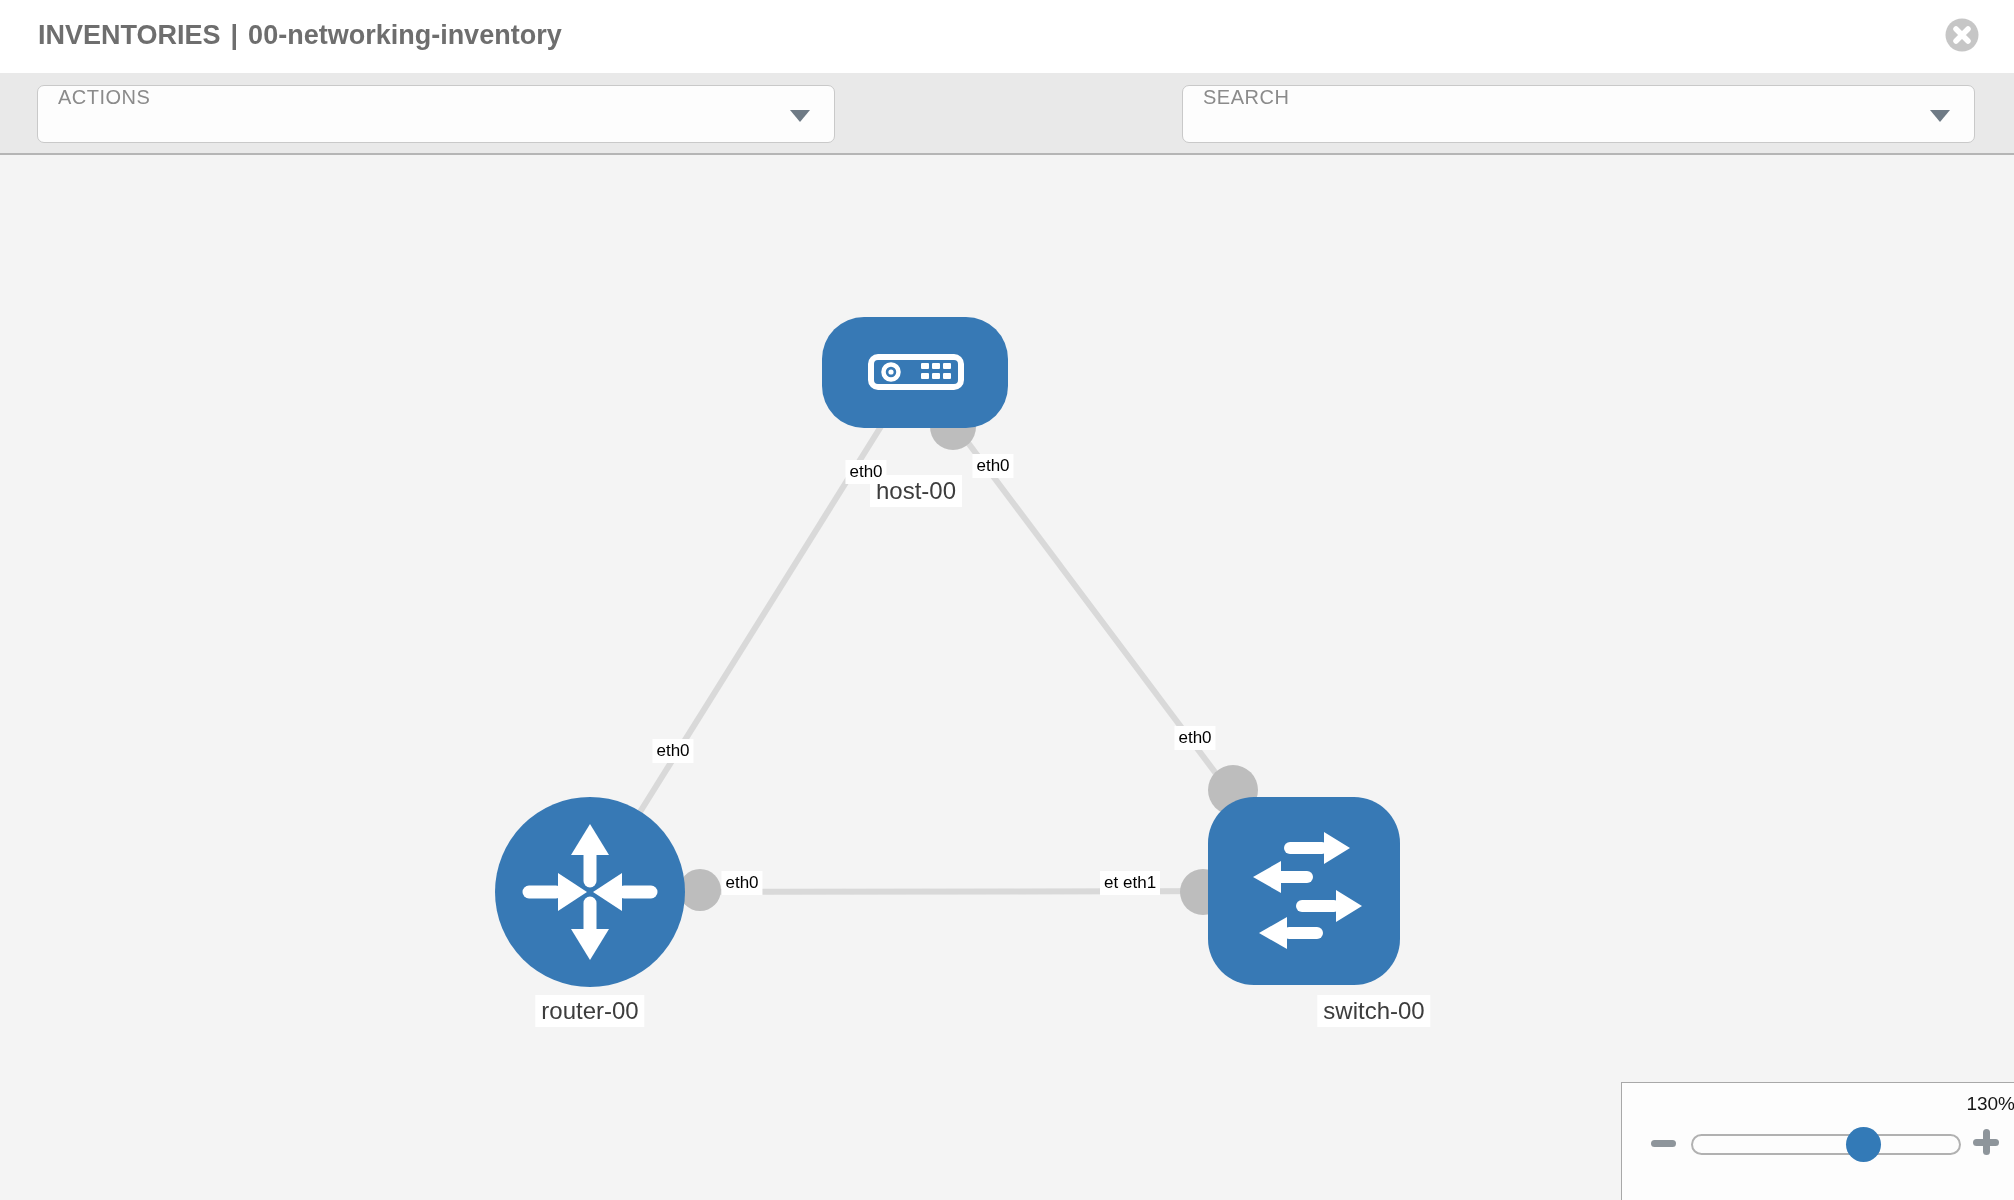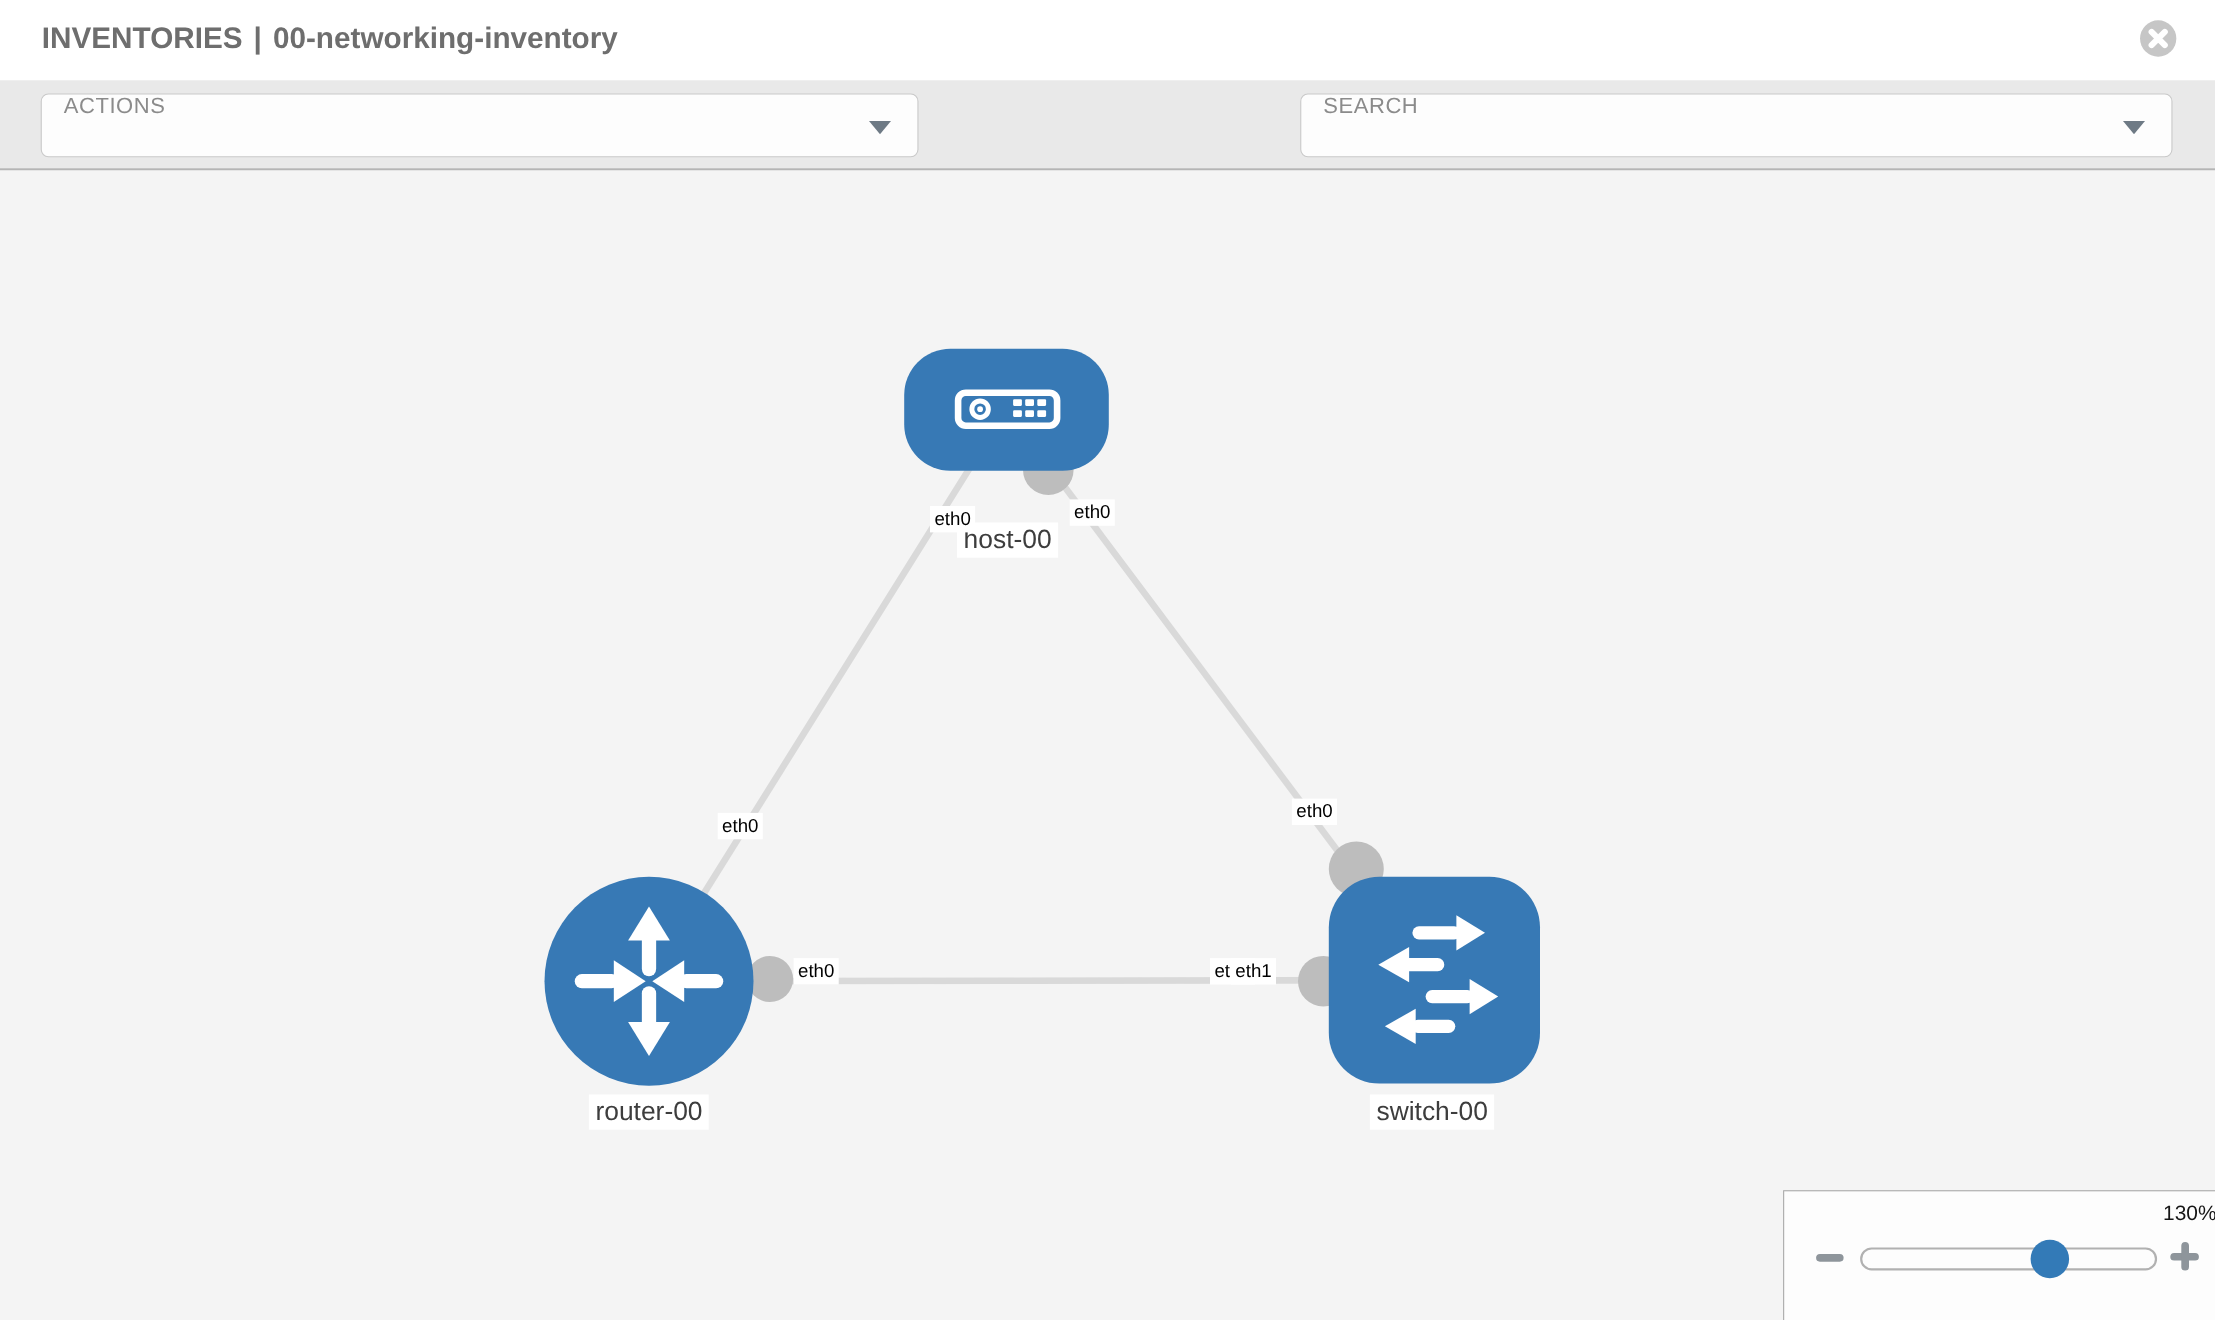--- a/index.html
+++ b/index.html
@@ -210,21 +210,21 @@
           <path d="M1302 751 L1334 751" stroke-width="12" stroke-linecap="round"></path>
           <polygon points="1336,735 1336,767 1362,751" stroke="none"></polygon>
           <path d="M1317 778 L1289 778" stroke-width="12" stroke-linecap="round"></path>
           <polygon points="1287,762 1287,794 1259,778" stroke="none"></polygon>
         </g>
       </g>
     </svg>
 
     <div class="node-label" style="left:916px; top:288px;margin-top:32px;">host-00</div>
     <div class="node-label" style="left:590px; top:840px;">router-00</div>
-    <div class="node-label" style="left:1302px; top:840px;text-align:right;">switch-00</div>
+    <div class="node-label" style="left:1374px; top:840px;text-align:right;">switch-00</div>
 
     <div class="eth-label" style="left:866px;  top:305px;">eth0</div>
     <div class="eth-label" style="left:993px;  top:299px;">eth0</div>
     <div class="eth-label" style="left:673px;  top:584px;">eth0</div>
     <div class="eth-label" style="left:1195px; top:571px;">eth0</div>
     <div class="eth-label" style="left:742px;  top:716px;">eth0</div>
     <div class="eth-label no-center" style="left:1100px; top:716px;">eth0</div>
     <div class="eth-label no-center" style="left:1119px; top:716px;">eth1</div>
   </div>
 

